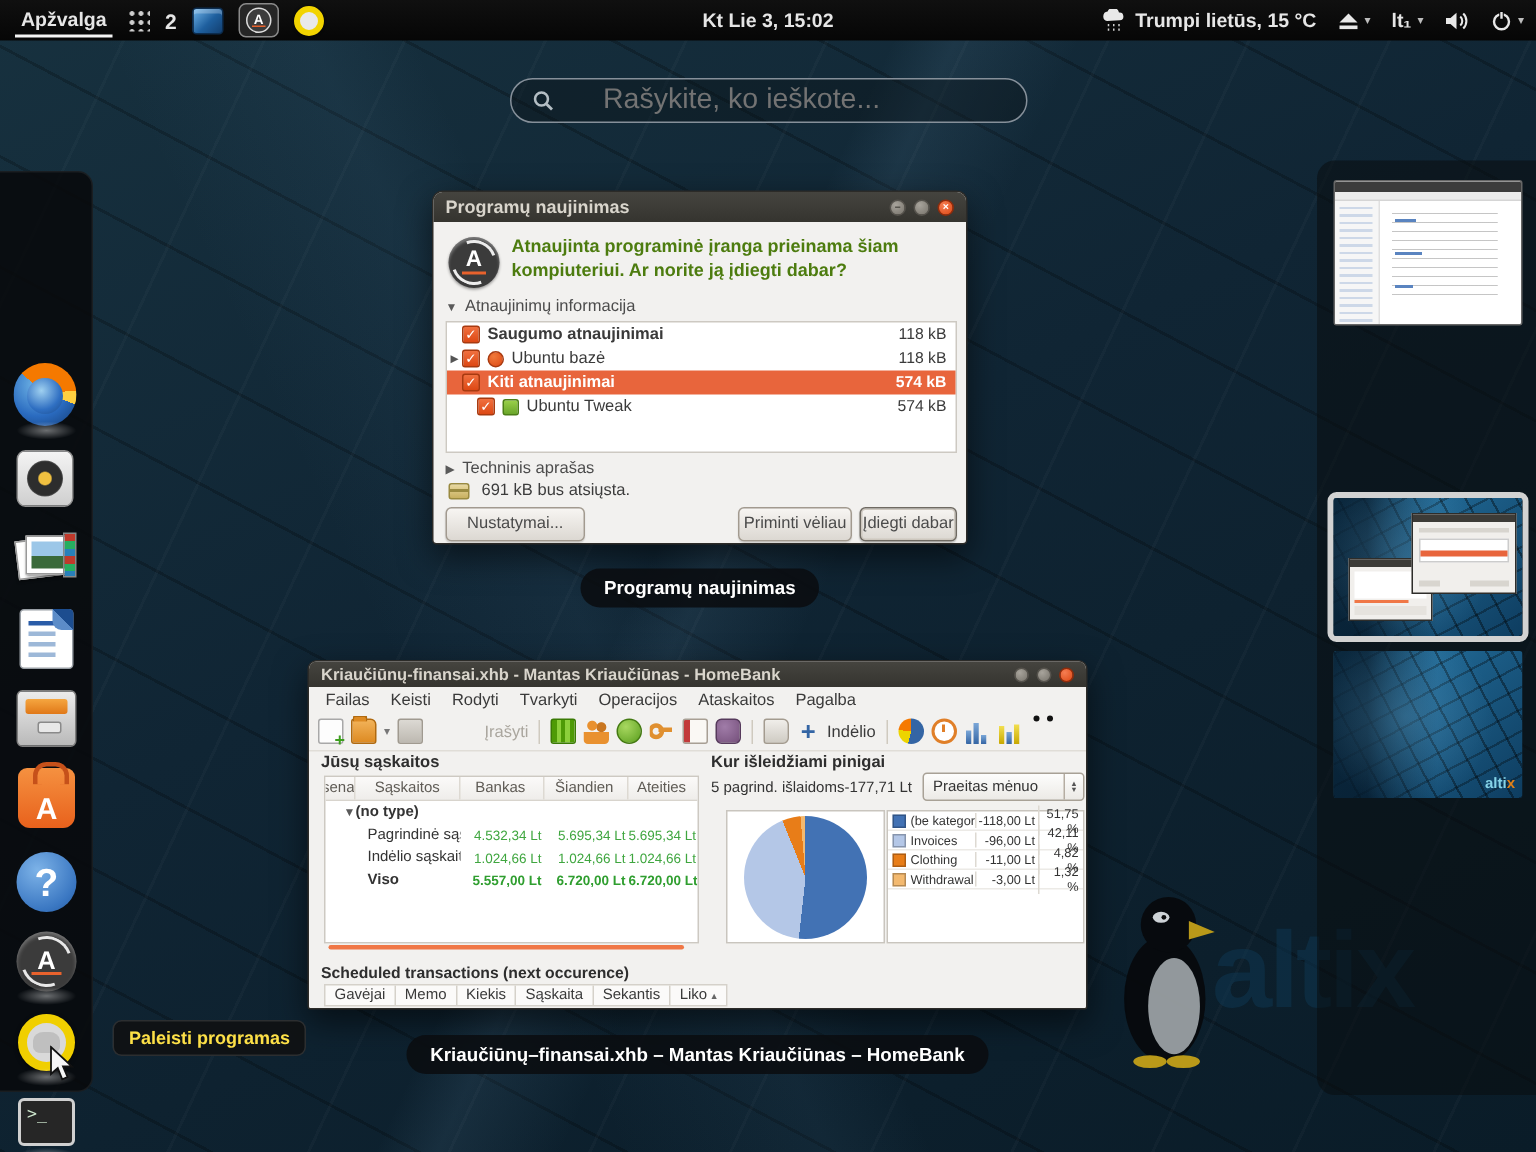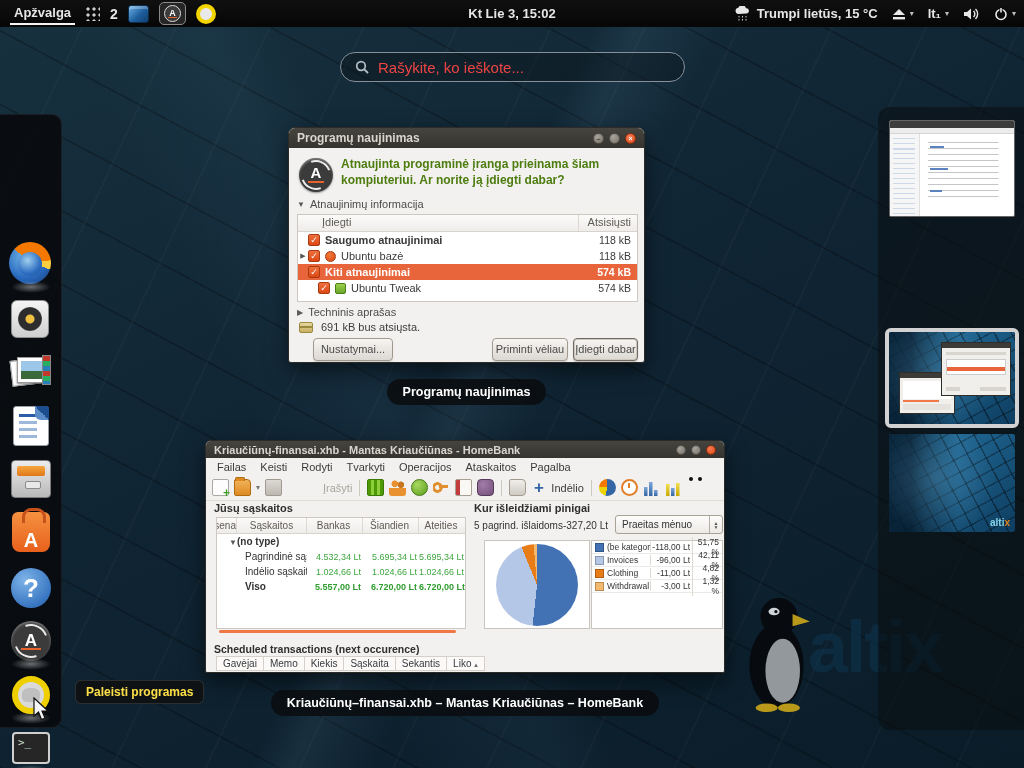--- a/index.html
+++ b/index.html
@@ -45,21 +45,21 @@
   .tb-right { position:absolute; right:8px; top:0; height:27px; display:flex; align-items:center; gap:14px; }
   .tb-group { display:flex; align-items:center; gap:4px; }
   .caret { font-size:8px; color:#bdbdbd; }
   .tb-weather { display:flex; align-items:center; gap:6px; font-weight:bold; }
   .kb-layout { font-weight:bold; }
 
   
   #search { position:absolute; left:340px; top:52px; width:345px; height:30px; z-index:5;
     border:1px solid #86909a; border-radius:16px; background:rgba(8,14,18,.35);
     display:flex; align-items:center; padding-left:14px; gap:9px; }
-  #search .hint { color:#ef4444; font-size:15px; }
+  #search .hint { color:#737373; font-size:19px;margin-left:24px; }
 
   
   #dock { position:absolute; left:0; top:114px; width:62px; height:614px; z-index:30;
     background:rgba(8,9,11,.88); border:1px solid rgba(255,255,255,.07); border-left:none;
     border-radius:0 10px 10px 0; }
   .dock-item { position:absolute; left:9px; width:44px; height:44px; }
   .glow::after { content:""; position:absolute; left:2px; right:2px; bottom:-7px; height:12px; border-radius:50%;
     background:radial-gradient(ellipse,rgba(255,255,255,.4),transparent 70%); }
   .ic-firefox { width:42px; height:42px; border-radius:50%; position:relative; overflow:hidden;
     background:conic-gradient(from -50deg at 50% 48%, #f57900 0 135deg, #ffcf40 135deg 160deg, transparent 160deg),
@@ -420,24 +420,20 @@
         <span class="wbtn close">×</span>
       </span>
     </div>
     <div class="upd-icon">A</div>
     <div class="upd-heading">Atnaujinta programinė įranga prieinama šiam kompiuteriui. Ar norite ją įdiegti dabar?</div>
     <div class="expander" style="left:8px; top:70px">
       <span class="exp-glyph">▼</span>
       <span>Atnaujinimų informacija</span>
     </div>
     <div class="upd-table">
-      <div class="upd-thead">
-        <div class="c1">Įdiegti</div>
-        <div class="c2">Atsisiųsti</div>
-      </div>
       <div class="upd-row">
         <span class="row-exp"></span>
         <span class="cb">✓</span>
         <span style="font-weight:bold; margin-left:5px">Saugumo atnaujinimai</span>
         <span class="size">118 kB</span>
       </div>
       <div class="upd-row">
         <span class="row-exp">▶</span>
         <span class="cb">✓</span>
         <span class="mini-ico ico-ubuntu" style="margin-left:5px"></span>
@@ -460,21 +456,21 @@
       </div>
     </div>
     <div class="expander" style="left:8px; top:178px">
       <span class="exp-glyph">▶</span>
       <span>Techninis aprašas</span>
     </div>
     <div class="abs" style="left:10px; top:193px; display:flex; align-items:center; gap:8px">
       <span class="pkg-ico"></span>
       <span style="font-size:11px; color:#3c3c3c">691 kB bus atsiųsta.</span>
     </div>
-    <div class="btn" style="left:24px; top:210px; width:80px">Nustatymai...</div>
+    <div class="btn" style="left:8px; top:210px; width:93px">Nustatymai...</div>
     <div class="btn" style="left:203px; top:210px; width:76px">Priminti vėliau</div>
     <div class="btn focused" style="left:284px; top:210px; width:65px">Įdiegti dabar</div>
   </div>
 
   <div class="caption-wrap" style="left:288px; top:379px; width:357px">
     <span class="caption">Programų naujinimas</span>
   </div>
 
   <div id="homebank" class="window">
     <div class="titlebar">
@@ -551,21 +547,21 @@
         <span class="acc-c1 grp" style="padding-left:8px">Viso</span>
         <span class="acc-c2 money b">5.557,00 Lt</span>
         <span class="acc-c3 money b">6.720,00 Lt</span>
         <span class="acc-c4 money b">6.720,00 Lt</span>
       </div>
     </div>
     <div class="hscroll"></div>
 
     <div class="section-label spend-title">Kur išleidžiami pinigai</div>
     <div class="spend-sum">5 pagrind. išlaidoms</div>
-    <div class="spend-val">-327,20 Lt</div>
+    <div class="spend-val">-177,71 Lt</div>
     <div class="dropdown">
       <span class="dtext">Praeitas mėnuo</span>
       <span class="spin">
         <span>▲</span>
         <span>▼</span>
       </span>
     </div>
 
     <div class="pie-box">
       <div class="pie" style="background: conic-gradient(rgb(66, 114, 180) 0deg, rgb(66, 114, 180) 186.3deg, rgb(180, 199, 231) 186.3deg, rgb(180, 199, 231) 337.896deg, rgb(232, 125, 24) 337.896deg, rgb(232, 125, 24) 355.248deg, rgb(243, 185, 111) 355.248deg, rgb(243, 185, 111) 360deg);"></div>

